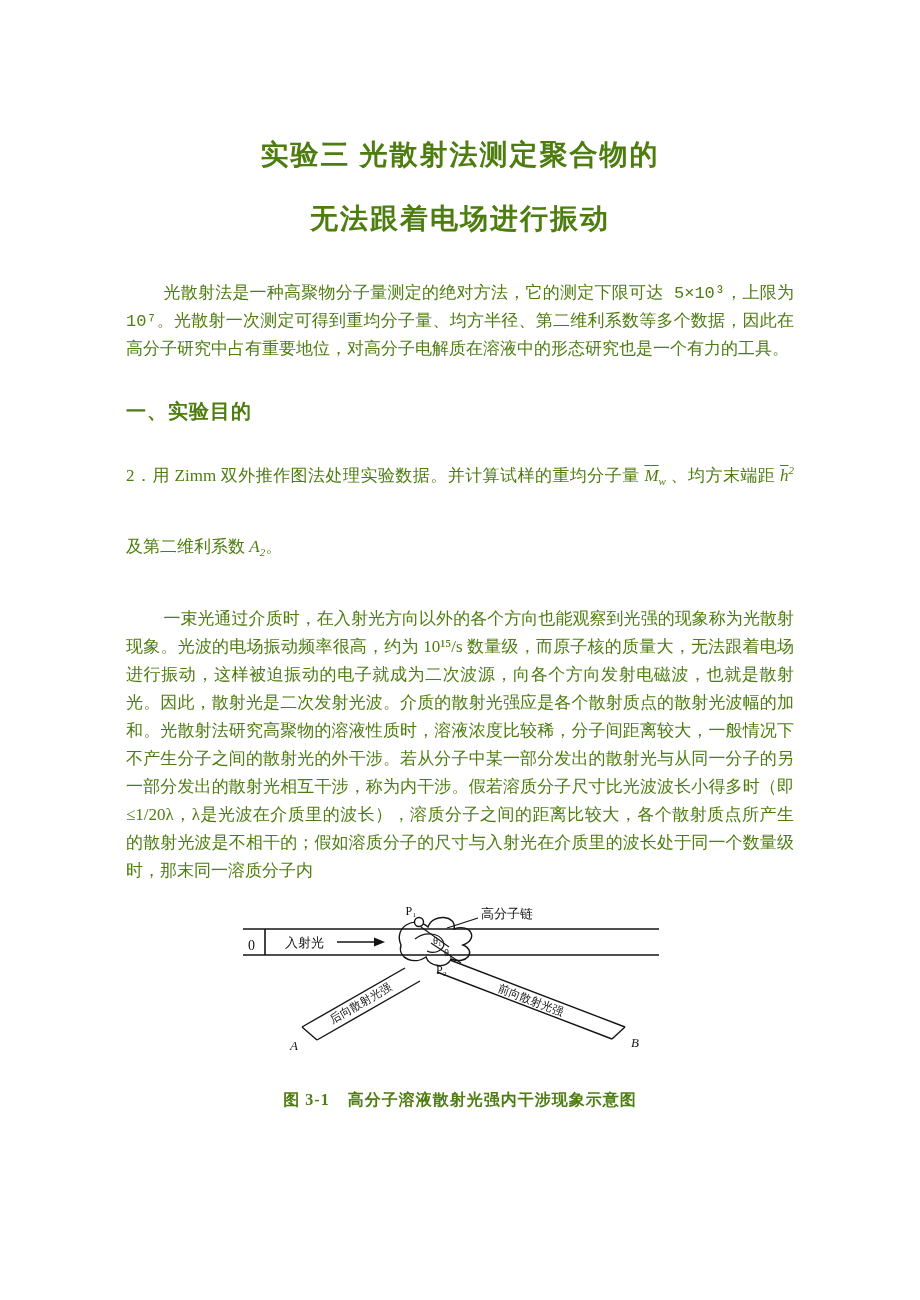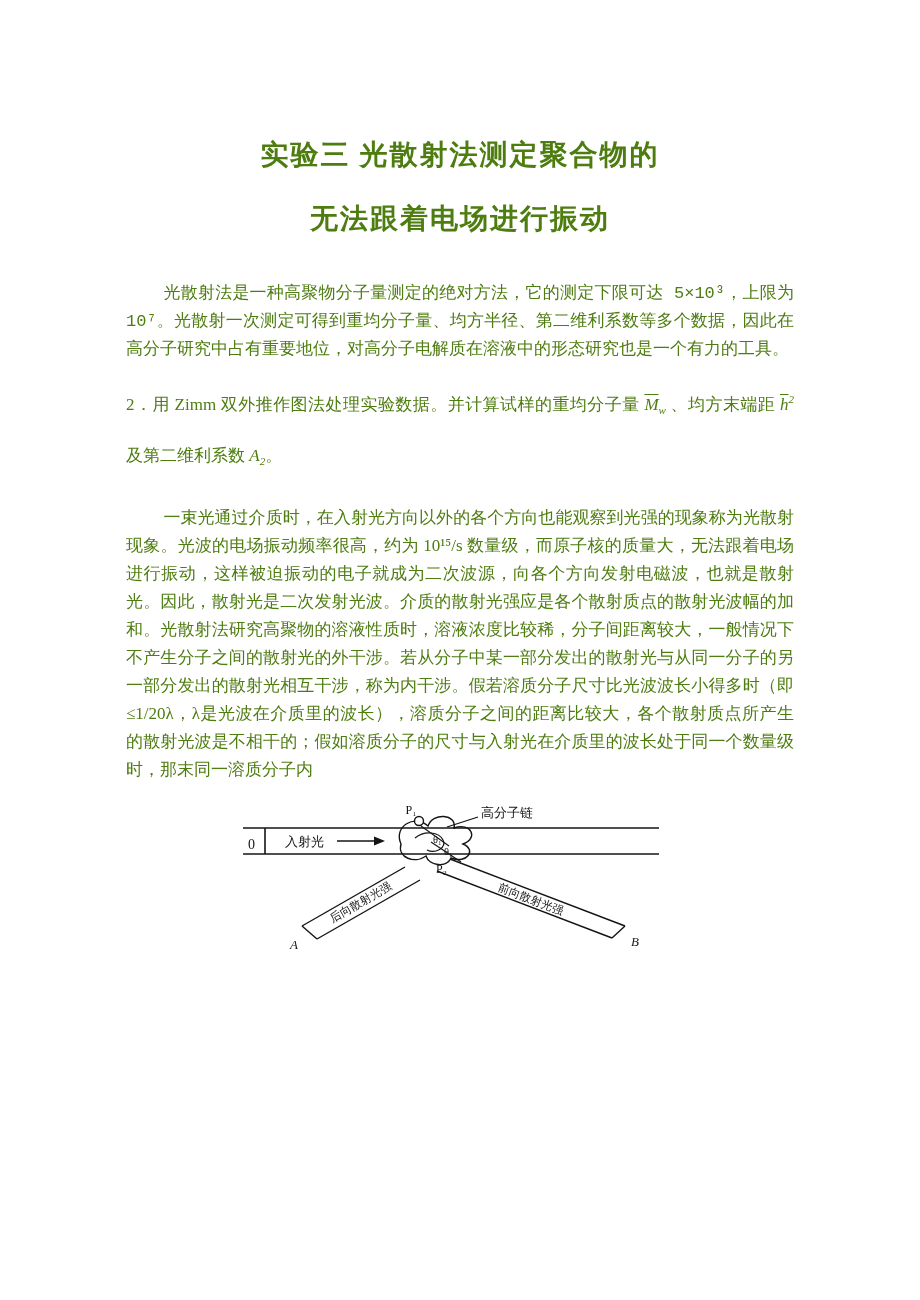--- a/index.html
+++ b/index.html
@@ -11,21 +11,21 @@
   }
   .content { padding:0 126px; }
   .title { text-align:center; font-size:28px; font-weight:bold; letter-spacing:2px; }
   .title-1 { padding-top:136px; }
   .title-2 { margin-top:26px; }
   .para { font-size:17px; line-height:28px; text-align:justify; }
   .indent { text-indent:2.2em; }
   .intro { margin-top:42px;font-family:Liberation Mono, monospace; }
   .section-heading { font-size:20px; font-weight:bold; margin-top:34px; letter-spacing:1px; }
   .item { margin-top:22px; }
-  .item-math { margin-top:12px; line-height:46px; }
+  .item-math { margin-top:12px; line-height:66px; }
   .principle { margin-top:20px; }
   .it { font-style:italic; }
   .ov { text-decoration:overline; }
   sub, sup { font-size:11px; font-style:italic; }
   .fig { margin-top:20px; text-align:center; }
   .fig svg { display:inline-block; }
   .fig svg text { font-family:"Liberation Serif","DejaVu Serif",serif; fill:#141414; }
   figcaption { font-size:16px; font-weight:bold; margin-top:6px; letter-spacing:1px; }
   .cap-label { margin-right:18px; }
 </style>
@@ -33,20 +33,21 @@
 <body>
 
 <div class="page">
   <div class="content">
 
     <h1 class="title title-1">实验三 光散射法测定聚合物的</h1>
     <h1 class="title title-2">无法跟着电场进行振动</h1>
 
     <p class="para indent intro">光散射法是一种高聚物分子量测定的绝对方法，它的测定下限可达 5×10³，上限为 10⁷。光散射一次测定可得到重均分子量、均方半径、第二维利系数等多个数据，因此在高分子研究中占有重要地位，对高分子电解质在溶液中的形态研究也是一个有力的工具。</p>
 
+    <h2 class="section-heading">一、实验目的</h2>
 
 
     <p class="para item-math"><span>2．用 Zimm 双外推作图法处理实验数据。并计算试样的重均分子量 </span><span class="it"><span class="ov">M</span><sub>w</sub></span><span> 、均方末端距 </span><span class="it"><span class="ov">h</span><sup>2</sup></span><span> 及第二维利系数 </span><span class="it"><span>A</span><sub>2</sub></span><span>。</span></p>
 
 
     <p class="para indent principle">一束光通过介质时，在入射光方向以外的各个方向也能观察到光强的现象称为光散射现象。光波的电场振动频率很高，约为 10¹⁵/s 数量级，而原子核的质量大，无法跟着电场进行振动，这样被迫振动的电子就成为二次波源，向各个方向发射电磁波，也就是散射光。因此，散射光是二次发射光波。介质的散射光强应是各个散射质点的散射光波幅的加和。光散射法研究高聚物的溶液性质时，溶液浓度比较稀，分子间距离较大，一般情况下不产生分子之间的散射光的外干涉。若从分子中某一部分发出的散射光与从同一分子的另一部分发出的散射光相互干涉，称为内干涉。假若溶质分子尺寸比光波波长小得多时（即≤1/20λ，λ是光波在介质里的波长），溶质分子之间的距离比较大，各个散射质点所产生的散射光波是不相干的；假如溶质分子的尺寸与入射光在介质里的波长处于同一个数量级时，那末同一溶质分子内</p>
 
     <figure class="fig">
       <svg viewBox="0 0 450 175" width="450" height="175" aria-hidden="false">
 
@@ -87,16 +88,19 @@
         <text x="55" y="145" font-size="13" font-style="italic">A</text>
 
         <g stroke="#141414" stroke-width="1.4" fill="none">
           <line x1="215" y1="55" x2="390" y2="122"></line>
           <line x1="202" y1="67" x2="377" y2="134"></line>
           <line x1="390" y1="122" x2="377" y2="134"></line>
         </g>
         <text x="296" y="99" font-size="11.5" text-anchor="middle" transform="rotate(21 296 95)">前向散射光强</text>
         <text x="396" y="142" font-size="13" font-style="italic">B</text>
       </svg>
+      <figcaption>
+        <span class="cap-label">图 3-1</span><span>高分子溶液散射光强内干涉现象示意图</span>
+      </figcaption>
     </figure>
 
   </div>
 </div>
 
 </body></html>

